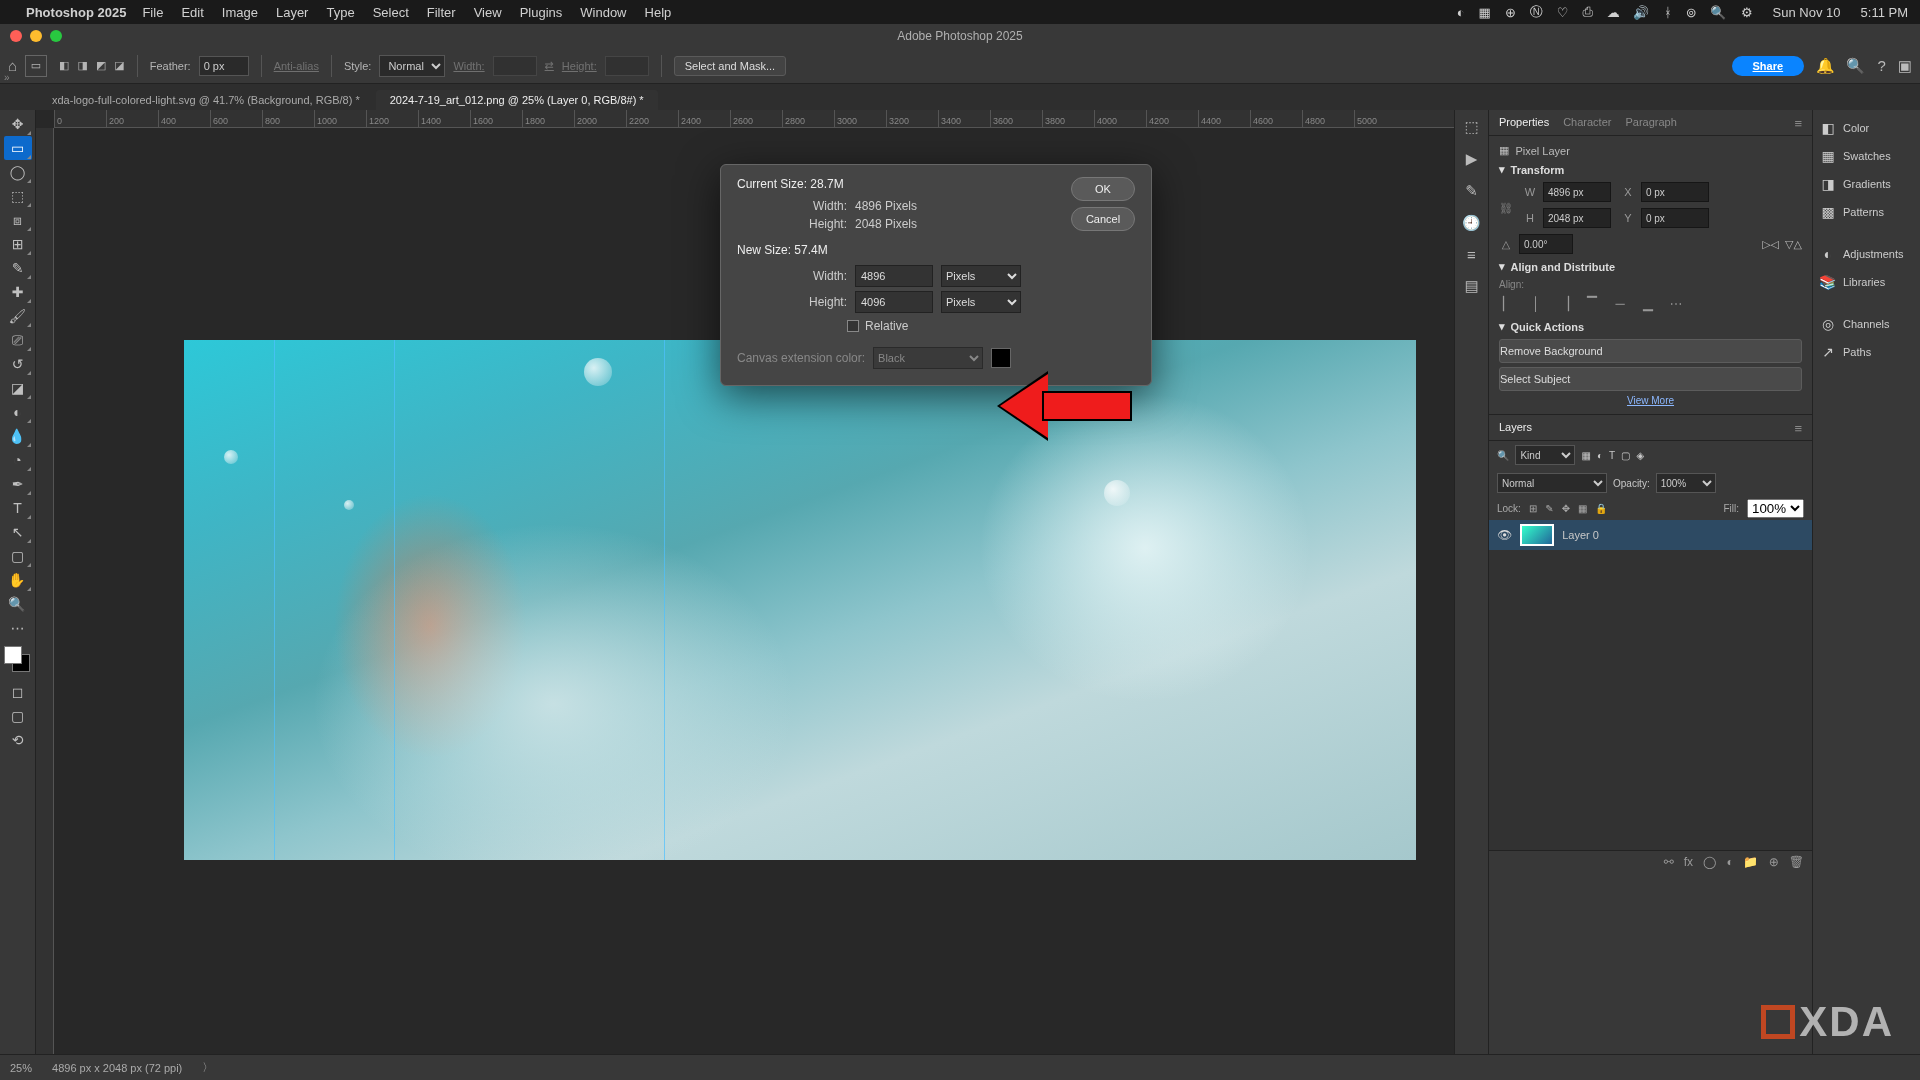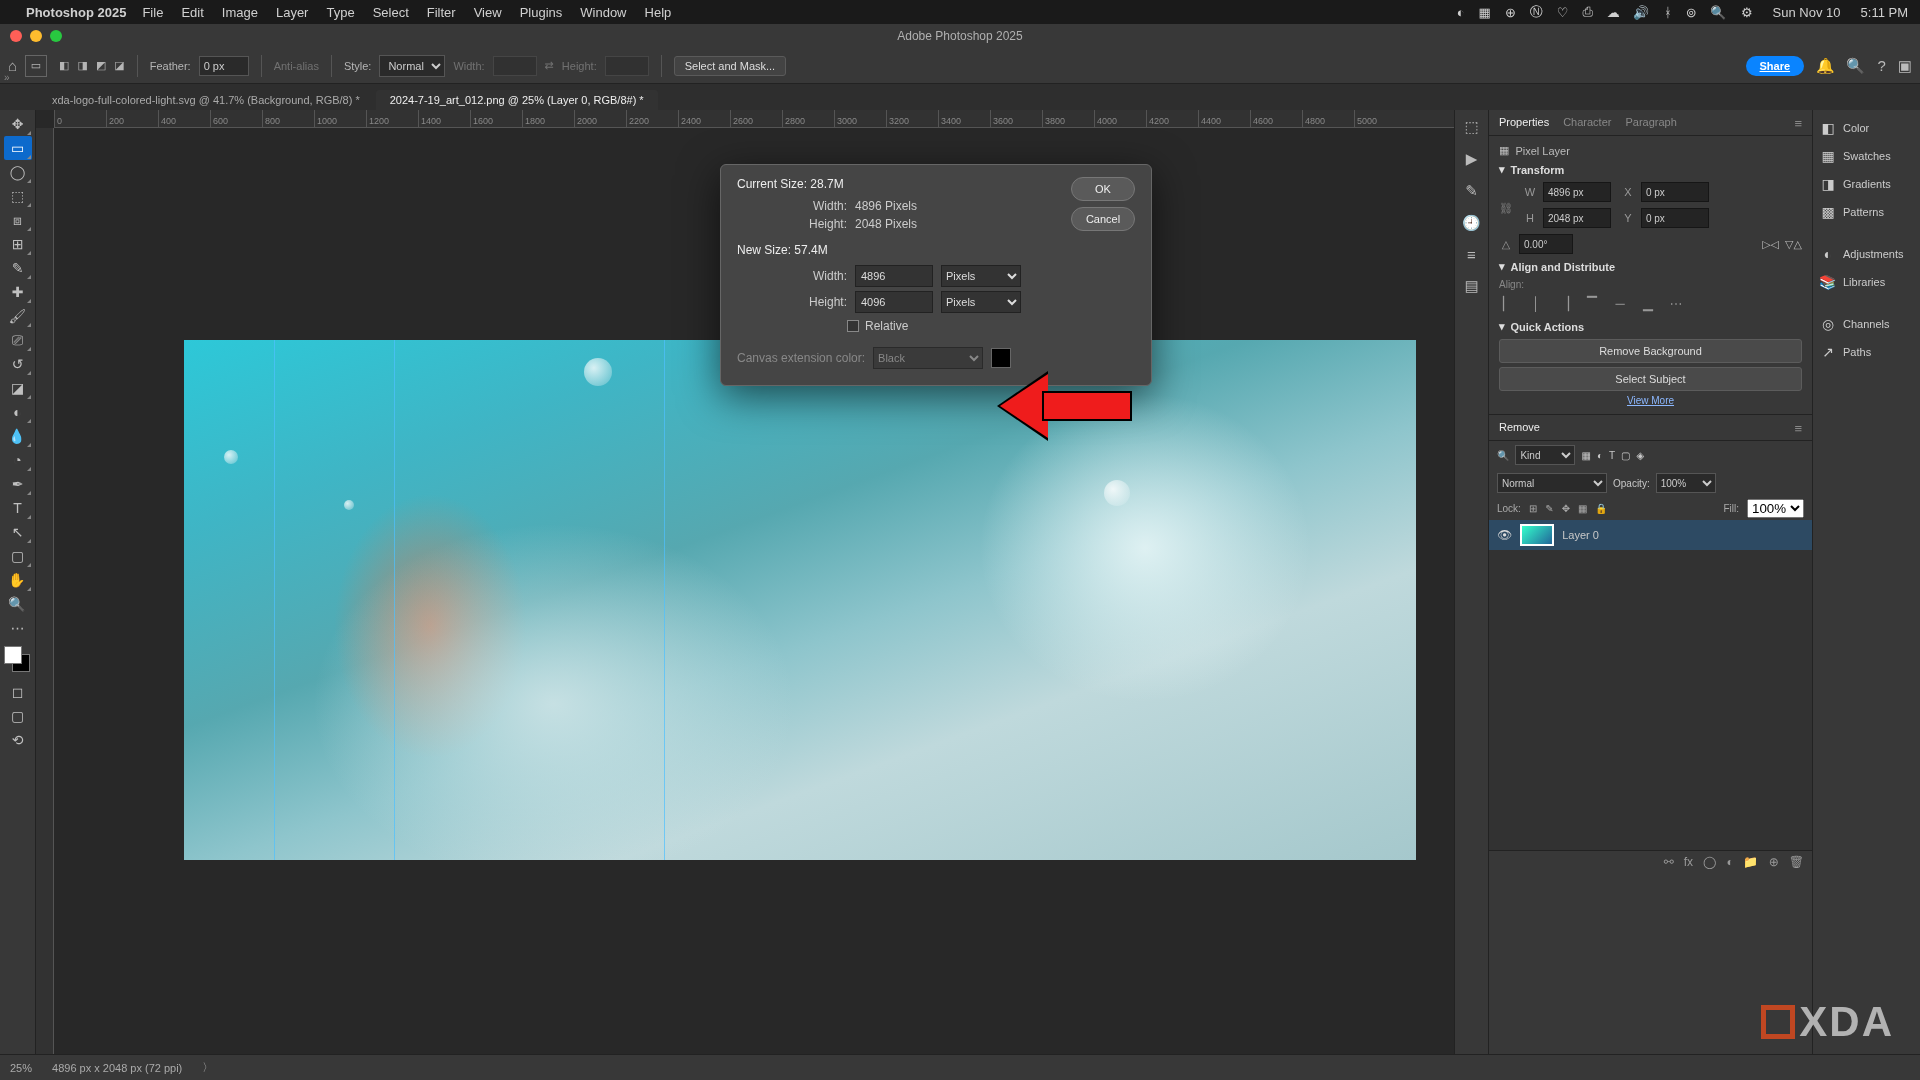--- a/index.html
+++ b/index.html
@@ -24,23 +24,23 @@
 
 
 .option-bar { height: 36px; background: #383838; border-bottom: 1px solid #222; display: flex; align-items: center; padding: 0 8px; gap: 8px; font-size: 11px; color: #b5b5b5; }
 .option-bar .home { font-size: 15px; }
 .option-bar .tool-icon { width: 22px; height: 22px; border: 1px solid #666; display:flex; align-items:center; justify-content:center; margin-right:4px;}
 .option-bar .sep { width: 1px; height: 22px; background: #555; margin: 0 4px; }
 .option-bar input[type=text] { background: #2a2a2a; border: 1px solid #555; color: #ccc; width: 50px; height: 20px; padding: 0 4px; font-size: 11px; }
 .option-bar select { background: #2a2a2a; border: 1px solid #555; color: #ccc; height: 22px; font-size: 11px; padding: 0 4px; }
 .option-bar .opt-btn { padding: 3px 10px; background: #434343; border: 1px solid #5a5a5a; border-radius: 3px; font-size: 11px; color:#ddd; }
 .option-bar .right { margin-left: auto; display: flex; gap: 12px; align-items: center; }
-.option-bar .share { background: #0a84ff; color: #fff; padding: 4px 14px; border-radius: 12px; font-size: 11px; font-weight:600;text-decoration:underline; }
+.option-bar .share { background: #0a84ff; color: #fff; padding: 4px 21px; border-radius: 12px; font-size: 11px; font-weight:600;text-decoration:underline; }
 .option-bar .ricon { font-size: 15px; color:#bbb; }
-.disabled { opacity: .45; }
+.disabled { opacity: .45; text-decoration: underline; }
 
 
 .doc-tabs { height: 26px; display: flex; align-items: flex-end; padding-left: 38px; background: #2e2e2e; gap:2px;}
 .doc-tab { padding: 4px 14px; font-size: 11px; color: #aaa; border-top-left-radius:3px; border-top-right-radius:3px; }
 .doc-tab.active { background: #323232; color: #eee; }
 .toggle-btn { position:absolute; left:4px; top:72px; color:#888; font-size:10px;}
 
 
 .main { position: absolute; top: 110px; left: 0; right: 0; bottom: 26px; display: flex; }
 .toolbox { width: 36px; background: #383838; border-right: 1px solid #222; display: flex; flex-direction: column; align-items: center; padding-top: 2px; gap: 0px; }
@@ -65,21 +65,21 @@
 .panel-col { flex:1; display:flex; flex-direction:column;}
 .panel-tabs { display:flex; gap:14px; padding:6px 10px 4px; border-bottom:1px solid #222; font-size:11px; color:#888; }
 .panel-tabs .active { color:#eee; }
 .panel-body { padding:8px 10px; font-size:11px; color:#bbb; }
 .prop-row { display:flex; align-items:center; gap:6px; margin-bottom:6px;}
 .prop-row label { color:#999; width:14px; text-align:center;}
 .prop-row input, .prop-row .val { background:#242424; border:1px solid #161616; color:#ccc; width:68px; height:20px; padding:0 4px; font-size:10px;}
 .section-head { display:flex; align-items:center; gap:6px; font-size:11px; color:#ddd; margin:6px 0; font-weight:600;}
 .align-row { display:flex; gap:10px; margin-top:4px; margin-bottom:8px;}
 .align-ic { width:18px; height:18px; display:flex; align-items:center; justify-content:center; font-size:13px; color:#999;}
-.qa-btn { display:block; width:100%; background:#4a4a4a; border:1px solid #5c5c5c; border-radius:3px; color:#ddd; padding:5px 0; margin:4px 0; font-size:11px; text-align:center;}
+.qa-btn { display:block; width:100%; background:#4a4a4a; border:1px solid #5c5c5c; border-radius:3px; color:#ddd; padding:5px 0; margin:4px 0; font-size:11px; text-align:left;}
 .qa-link { text-align:center; color:#8cb8ff; font-size:10px; margin-top:4px; text-decoration:underline;}
 
 .layers-panel { border-top:1px solid #222; }
 .layers-opts { display:flex; align-items:center; gap:6px; padding:4px 8px; font-size:10px;}
 .layers-opts select { background:#2a2a2a; border:1px solid #555; color:#ccc; height:20px; font-size:10px;}
 .layers-opts .small { width:60px;}
 .lock-row { display:flex; gap:8px; padding:2px 8px; font-size:10px; align-items:center; color:#aaa;}
 .layer-row { display:flex; align-items:center; gap:8px; padding:4px 8px; background:#2d4a63;}
 .layer-row .eye { color:#ddd; font-size:12px;}
 .layer-row .thumb { width:34px; height:22px; background:linear-gradient(135deg,#3fc,#269); border:2px solid #fff;}
@@ -366,21 +366,21 @@
             <span>▾</span>
             <span>Quick Actions</span>
           </div>
         <div class="qa-btn">Remove Background</div>
         <div class="qa-btn">Select Subject</div>
         <div class="qa-link">View More</div>
       </div>
 
       <div class="layers-panel">
         <div class="panel-tabs">
-            <span class="active">Remove</span>
+            <span class="active">Layers</span>
             <span class="panel-menu">≡</span>
           </div>
         <div class="layers-opts">
           <span>🔍</span>
             <select class="small"><option>Kind</option></select>
           <span>▦</span>
             <span>◐</span>
             <span>T</span>
             <span>▢</span>
             <span>◈</span>

